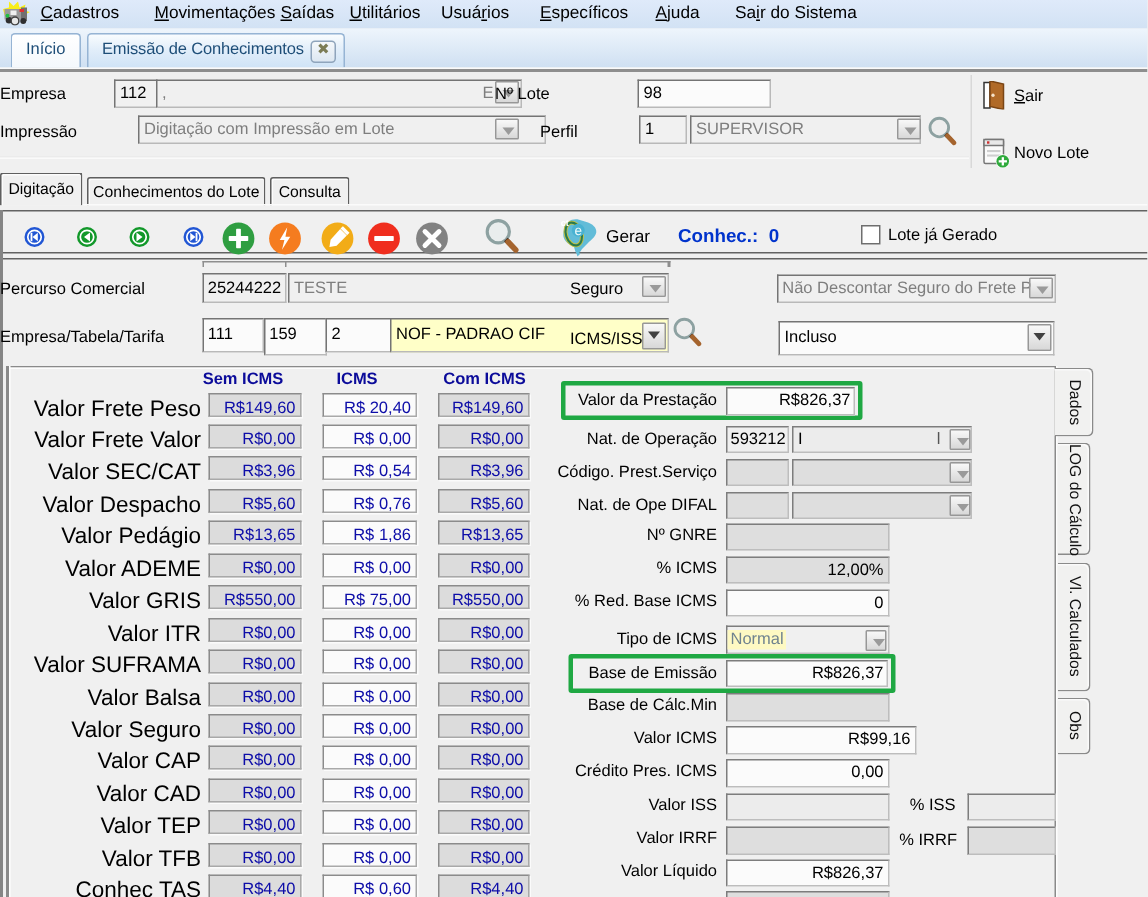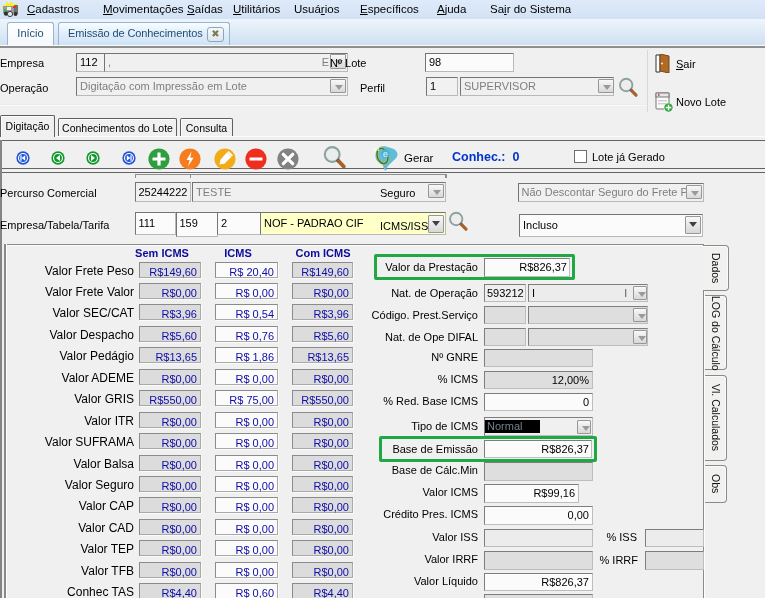--- a/index.html
+++ b/index.html
@@ -35,21 +35,21 @@
 #ledge1{position:absolute;left:0;top:140px;width:1.5px;height:458px;background:#858585}
 #ledge2{position:absolute;left:3.5px;top:244px;width:2px;height:354px;background:#8a8a8a}
 #ledge3{position:absolute;left:5.5px;top:244px;width:1.5px;height:354px;background:#ffffff}
 
 #pane-top1{position:absolute;left:3.5px;top:243.5px;width:700px;height:1px;background:#8a8a8a}
 #pane-top2{position:absolute;left:3.5px;top:244.5px;width:700px;height:1px;background:#fdfdfd}
 #pane-right1{position:absolute;left:703px;top:243.5px;width:1px;height:354.5px;background:#8a8a8a}
 #pane-right2{position:absolute;left:704px;top:243.5px;width:1px;height:354.5px;background:#fdfdfd}
 
 .thead{position:absolute;top:247px;font-weight:bold;font-size:11px;color:#0b0b9a;white-space:nowrap}
-.tlab{position:absolute;left:0;width:134px;font-size:12px;text-align:right;white-space:nowrap}
+.tlab{position:absolute;left:0;width:134px;font-size:15px;text-align:right;white-space:nowrap}
 .vbox{position:absolute;height:16px;font-size:11px;color:#0d0da8;text-align:right;line-height:18px;padding:0 3px;border:1px solid #8b8b8b;border-bottom-color:#a9a9a9;border-right-color:#a9a9a9;box-shadow:1px 1px 0 #fbfbfb}
 .vbox.g{background:#dcdcdc}
 .vbox.w{background:#fbfbfb}
 
 .rlab{position:absolute;left:340px;width:138px;font-size:11px;text-align:right;white-space:nowrap}
 .rin{position:absolute;height:18.5px;border:1px solid #7d7d7d;border-bottom-color:#bdbdbd;border-right-color:#bdbdbd;font-size:11px;line-height:17px;text-align:right;padding:0 3px;white-space:nowrap}
 .rin.w{background:#fbfbfb}
 .rin.g{background:#dedede}
 .rin.l{background:#ececec}
 .greenbox{position:absolute;border:3px solid #1fa843;border-radius:2px;background:#f0f0f0}
@@ -84,22 +84,22 @@
 <div class="dtab" id="tab-emissao" style="text-align:left;padding-left:9px;letter-spacing:-0.1px">Emissão de Conhecimentos<div id="tab-close">✖</div></div>
 <div id="strip-sep1"></div>
 <div id="strip-sep2"></div>
 
 <div class="lbl" style="left:0;top:57px;width:72px">Empresa</div>
 <div class="inp right" style="left:76px;top:52.5px;width:29px;background:#f1f1f1">112</div>
 <div class="combo dis" style="left:104px;top:52.5px;width:244px">,<span style="position:absolute;right:18px">E</span></div>
 <div class="cbtn dis" style="left:330px;top:54px"></div>
 <div class="lbl" style="left:330px;top:57px;width:83px">Nº Lote</div>
 <div class="inp right" style="left:425px;top:52.5px;width:89px">98</div>
-<div class="lbl" style="left:0;top:81.5px;width:72px">Operação</div>
-<div class="combo dis" style="left:76px;top:77px;width:272px">Digitação com Impressão em Lote</div>
+<div class="lbl" style="left:0;top:81.5px;width:72px">Impressão</div>
+<div class="combo dis" style="left:92px;top:77px;width:272px">Digitação com Impressão em Lote</div>
 <div class="cbtn dis" style="left:330px;top:78.5px"></div>
 <div class="lbl" style="left:360px;top:81.5px;width:57px">Perfil</div>
 <div class="inp right" style="left:426px;top:77px;width:32px;background:#f1f1f1">1</div>
 <div class="combo dis" style="left:460px;top:77px;width:154px">SUPERVISOR</div>
 <div class="cbtn dis" style="left:598px;top:78.5px"></div>
 <svg class="abs" style="left:618px;top:77px" width="23" height="22" viewBox="0 0 23 22">
 <circle cx="8.2" cy="8" r="6.2" fill="#ededed" stroke="#8da1a1" stroke-width="1.9"></circle>
 <line x1="12.4" y1="12.4" x2="13.8" y2="13.8" stroke="#4a3020" stroke-width="2.8"></line>
 <line x1="13.6" y1="13.6" x2="18" y2="18.2" stroke="#a5642e" stroke-width="3.2" stroke-linecap="round"></line>
 </svg>
@@ -316,31 +316,31 @@
 <div class="cbtn dis" style="left:633px;top:329.5px;width:14px;height:14px"></div>
 <div class="rlab" style="top:350.5px">Nº GNRE</div>
 <div class="rin g" style="left:484px;top:348.5px;width:109px"></div>
 <div class="rlab" style="top:372.5px">% ICMS</div>
 <div class="rin g" style="left:484px;top:370.5px;width:109px">12,00%</div>
 <div class="rlab" style="top:394.5px">% Red. Base ICMS</div>
 <div class="rin w" style="left:484px;top:392.5px;width:109px">0</div>
 <div class="rlab" style="top:464.0px">Base de Cálc.Min</div>
 <div class="rin g" style="left:484px;top:462.0px;width:109px"></div>
 <div class="rlab" style="top:486.0px">Valor ICMS</div>
-<div class="rin w" style="left:484px;top:484.0px;width:95px">R$99,16</div>
+<div class="rin w" style="left:484px;top:484.0px;width:127px">R$99,16</div>
 <div class="rlab" style="top:508.0px">Crédito Pres. ICMS</div>
 <div class="rin w" style="left:484px;top:506.0px;width:109px">0,00</div>
 <div class="rlab" style="top:530.5px">Valor ISS</div>
 <div class="rin l" style="left:484px;top:528.5px;width:109px"></div>
 <div class="rlab" style="top:553.0px">Valor IRRF</div>
 <div class="rin g" style="left:484px;top:551.0px;width:109px"></div>
 <div class="rlab" style="top:574.5px">Valor Líquido</div>
 <div class="rin w" style="left:484px;top:572.5px;width:109px">R$826,37</div>
 <div class="rlab" style="top:420px">Tipo de ICMS</div>
-<div class="rin" style="left:484px;top:417px;width:109px;text-align:left;padding:0;background:#f0f0f0"><span style="background:#000000;color:#70838f;padding:0 18px 1px 2px">Normal</span></div>
+<div class="rin" style="left:484px;top:417px;width:109px;text-align:left;padding:0;background:#f0f0f0"><span style="background:#fef9c3;color:#70838f;padding:0 2px 1px 2px">Normal</span></div>
 <div class="cbtn dis" style="left:577px;top:419.5px;width:13.5px;height:14px"></div>
 <div class="greenbox" style="left:379px;top:435.5px;width:218px;height:26px"></div>
 <div class="rlab" style="top:442.5px">Base de Emissão</div>
 <div class="rin w" style="left:484px;top:439.5px;width:108px;padding:0 2px">R$826,37</div>
 <div class="rlab" style="left:540px;top:531px;width:97px">% ISS</div>
 <div class="rin l" style="left:645px;top:528.5px;width:59px"></div>
 <div class="rlab" style="left:540px;top:553.5px;width:98px">% IRRF</div>
 <div class="rin g" style="left:645px;top:551px;width:59px"></div>
 <div class="rin g" style="left:484px;top:593.5px;width:109px"></div>
 

